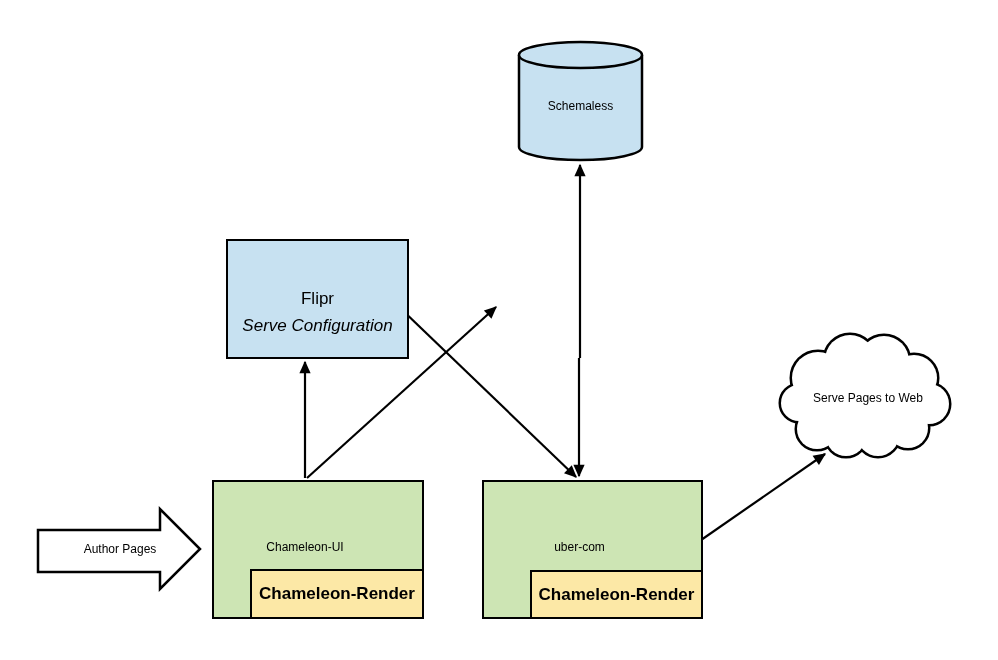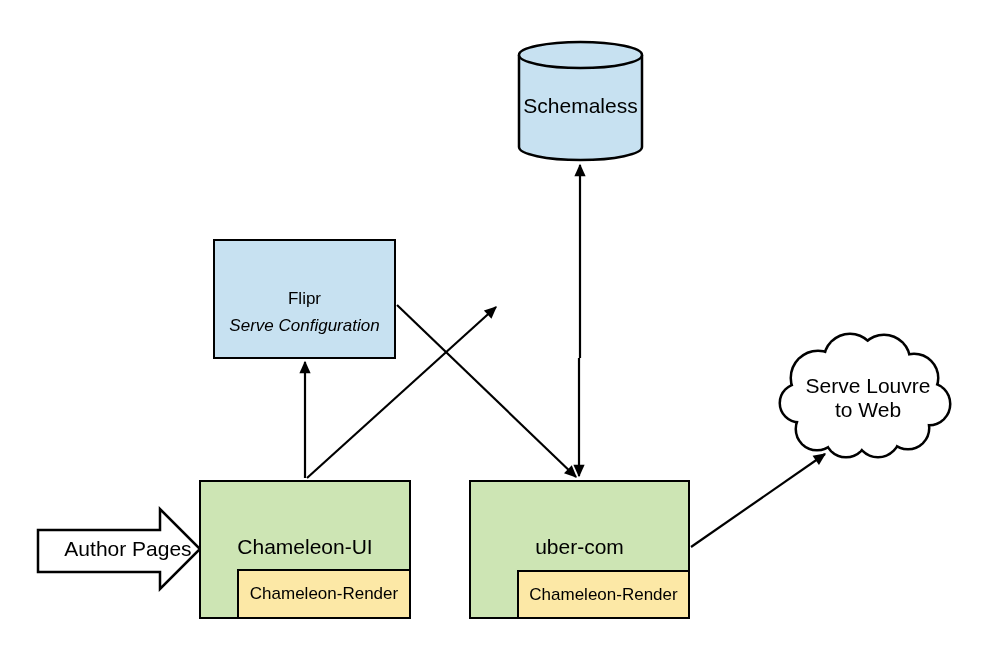--- a/index.html
+++ b/index.html
@@ -23,27 +23,28 @@
   }
   .node {
     position: absolute;
     box-sizing: border-box;
     border: 2.5px solid var(--outline, #000000);
     display: flex;
     align-items: center;
     justify-content: center;
     font-size: 17px;
     text-align: center;
+    margin-left: 13px;
   }
   .blue-fill  { background: var(--blue,  #c7e1f1); }
   .green-fill { background: var(--green, #cde5b4); }
-  .yellow-fill{ background: var(--yellow,#fce8a6); }
+  .yellow-fill{ background: var(--yellow,#fce8a6); font-weight: bold; }
   .lbl {
     position: absolute;
-    font-size: 21px;
+    font-size: 12px;
     text-align: center;
     display: flex;
     align-items: center;
     justify-content: center;
     line-height: 22px;
     pointer-events: none;
   }
   .flipr-inner {
     display: flex;
     flex-direction: column;
@@ -134,17 +135,17 @@
   <div class="node yellow-fill" style="left:517px; top:570px; width:173px; height:49px;">
     <span>Chameleon-Render</span>
   </div>
 
   <div class="lbl" style="left:199px; top:536px; width:212px; height:22px;">Chameleon-UI</div>
 
   <div class="lbl" style="left:469px; top:536px; width:221px; height:22px;">uber-com</div>
 
   <div class="lbl" style="left:519px; top:58px; width:123px; height:96px;">Schemaless</div>
 
-  <div class="lbl cloud-lbl" style="left:798px; top:352px; width:140px; height:92px;">Serve Louvre to Web</div>
+  <div class="lbl cloud-lbl" style="left:798px; top:352px; width:140px; height:92px;">Serve Pages to Web</div>
 
-  <div class="lbl" style="left:48px; top:538px; width:160px; height:22px;">Author Pages</div>
+  <div class="lbl" style="left:40px; top:538px; width:160px; height:22px;">Author Pages</div>
 
 </div>
 
 </body></html>

